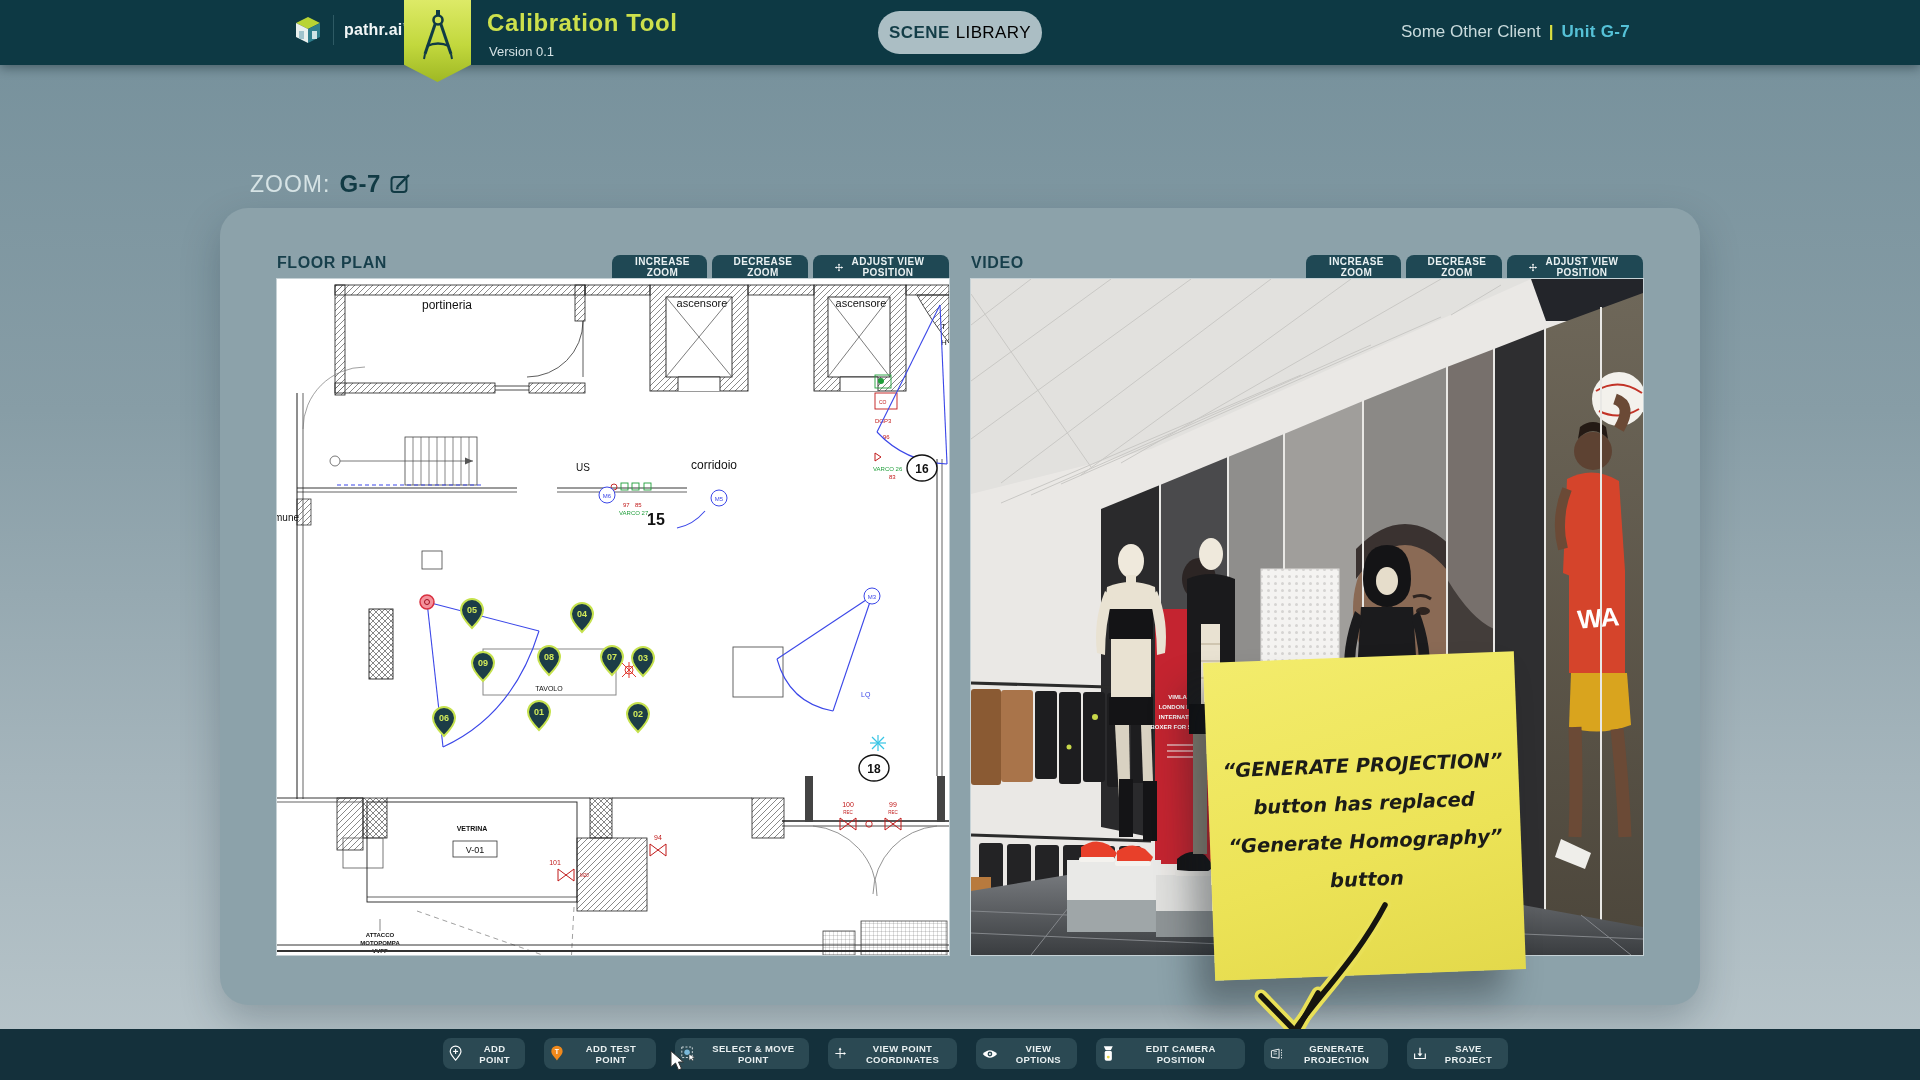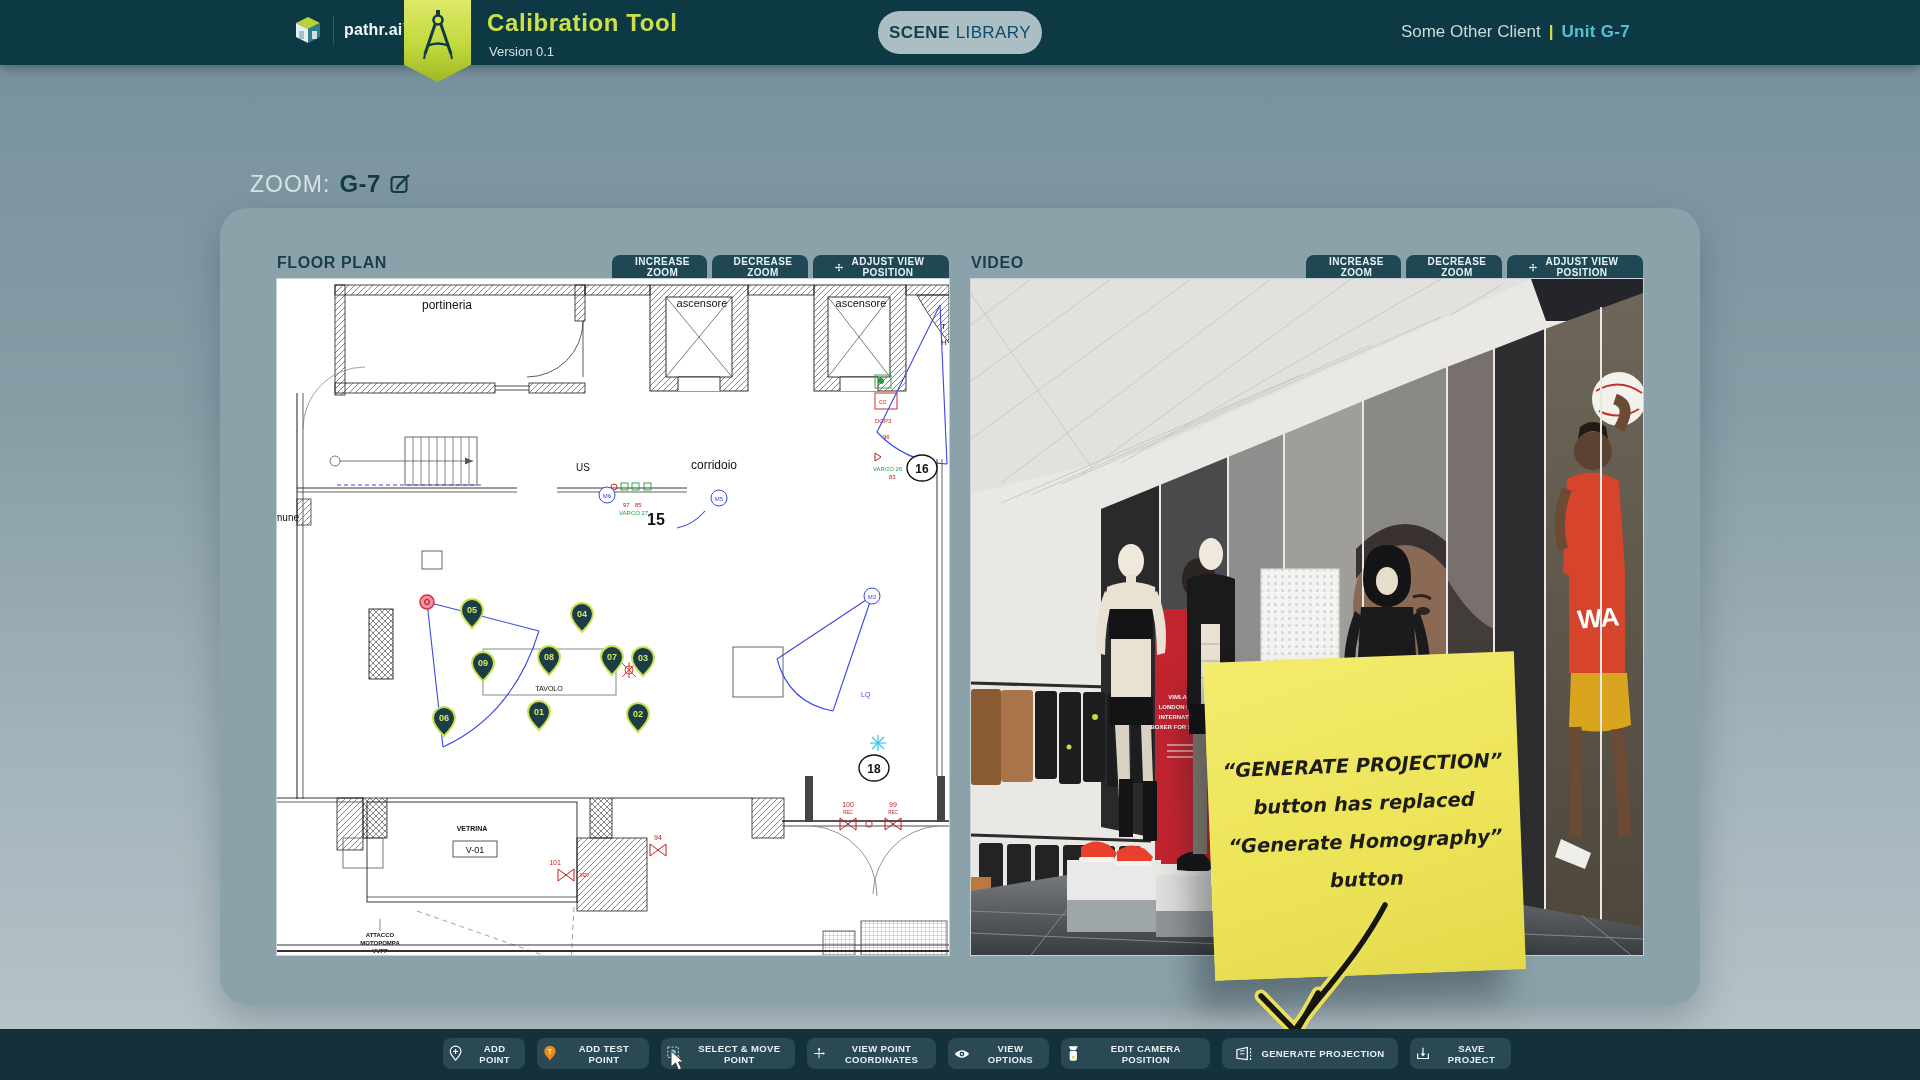--- a/index.html
+++ b/index.html
@@ -17,42 +17,42 @@
     background:linear-gradient(180deg,#ddea67 0%,#c2d83d 55%,#9fb824 100%);
     clip-path:polygon(0 0,100% 0,100% 79%,50% 100%,0 79%);
     display:flex;justify-content:center;}
   #app-title{position:absolute;left:487px;top:9px;font-size:24px;font-weight:bold;
     color:#cde04c;letter-spacing:.6px;}
   #version{position:absolute;left:489px;top:44px;font-size:13px;color:#d4e1e4;}
   #scene-library{position:absolute;left:878px;top:11px;width:164px;height:43px;border-radius:22px;
     background:#abbec4;border:none;display:flex;align-items:center;justify-content:center;gap:6px;
     font-size:17px;cursor:pointer;}
   #scene-library b{color:#133d47;font-weight:800;letter-spacing:.4px;}
-  #scene-library span{color:#0c4a6e;font-weight:400;letter-spacing:.4px;}
+  #scene-library span{color:#000000;font-weight:400;letter-spacing:.4px;}
   #client-info{position:absolute;right:290px;top:22px;font-size:17px;display:flex;gap:8px;align-items:flex-end;}
   #client-info .client{color:#c9dbdd;font-weight:300;}
   #client-info .pipe{color:#d9df40;font-weight:700;}
   #client-info .unit{color:#55c1d7;font-weight:800;letter-spacing:.3px;}
   
   #scene-head{position:absolute;left:250px;top:170px;display:flex;align-items:center;gap:9px;z-index:5;}
   #scene-head .lbl{font-size:23px;color:#d6e3e5;letter-spacing:1px;}
   #scene-head .val{font-size:24px;font-weight:800;color:#113a44;letter-spacing:.5px;}
   
   #card{position:absolute;left:220px;top:208px;width:1480px;height:797px;background:#8ca2aa;
     border-radius:28px;box-shadow:0 16px 38px rgba(18,40,50,.25);z-index:2;}
   .panel-title{position:absolute;top:46px;font-size:16px;font-weight:800;color:#173f4b;letter-spacing:.6px;}
   .tabs{position:absolute;top:47px;display:flex;gap:5px;}
   .tab{height:24px;background:#1f4854;border-radius:8px 8px 0 0;display:flex;align-items:center;
     justify-content:center;gap:6px;color:#e9f1f2;font-size:10px;font-weight:600;letter-spacing:.4px;
     cursor:pointer;border:none;padding:0 22px;box-sizing:border-box;}
   .canvas{position:absolute;top:71px;width:672px;height:676px;background:#fff;
     box-shadow:0 0 0 1px #c6d2d6;overflow:hidden;}
   
   #toolbar{position:absolute;left:0;top:1029px;width:1920px;height:51px;background:#14303b;z-index:8;}
-  #toolbar .row{position:absolute;left:443px;top:9px;display:flex;gap:12px;}
+  #toolbar .row{position:absolute;left:443px;top:9px;display:flex;gap:19px;}
   .tbtn{height:31px;border-radius:8px;background:#2b4953;border:none;display:flex;align-items:center;
     justify-content:center;gap:8px;color:#e9f0f1;font-size:9.5px;font-weight:600;letter-spacing:.35px;
     cursor:pointer;box-sizing:border-box;padding:0 6px;}
   
   #note{position:absolute;left:1209px;top:657px;width:311px;height:318px;z-index:6;
     transform:rotate(-2.2deg);background:linear-gradient(165deg,#f3ec6c 0%,#ece357 60%,#e3d94b 100%);
     box-shadow:-20px 26px 34px rgba(20,30,35,.38);}
   #note .txt{margin-top:90px;text-align:center;font-family:"DejaVu Sans",sans-serif;font-style:italic;
     font-weight:600;font-size:19.5px;line-height:38px;color:#1c1c18;}
   #arrow{position:absolute;left:1225px;top:855px;z-index:7;pointer-events:none;}
@@ -653,21 +653,21 @@
         <span>VIEW OPTIONS</span>
         </button>
       <button class="tbtn" style="width:149px">
         <svg width="13" height="17" viewBox="0 0 14 18">
           <polygon points="2,1 12,1 10,5 4,5" fill="#fff"></polygon>
           <rect x="3" y="6" width="8" height="11" rx="2" fill="#fff"></rect>
           <circle cx="7" cy="13" r="1.6" fill="#e8d84a"></circle>
         </svg>
         <span>EDIT CAMERA POSITION</span>
         </button>
-      <button class="tbtn" style="width:176px">
+      <button class="tbtn" style="width:124px">
         <svg width="18" height="16" viewBox="0 0 19 17">
           <polygon points="2,4 13,1.5 13,14.5 2,13" fill="none" stroke="#fff" stroke-width="1.3"></polygon>
           <line x1="16.5" y1="2" x2="16.5" y2="15" stroke="#fff" stroke-width="1.2" stroke-dasharray="2,1.6"></line>
           <line x1="5" y1="5.5" x2="10" y2="4.8" stroke="#fff" stroke-width="1"></line>
           <line x1="5" y1="8.5" x2="10" y2="8.2" stroke="#fff" stroke-width="1"></line>
         </svg>
         <span>GENERATE PROJECTION</span>
         </button>
       <button class="tbtn" style="width:101px">
         <svg width="16" height="16" viewBox="0 0 17 17">

